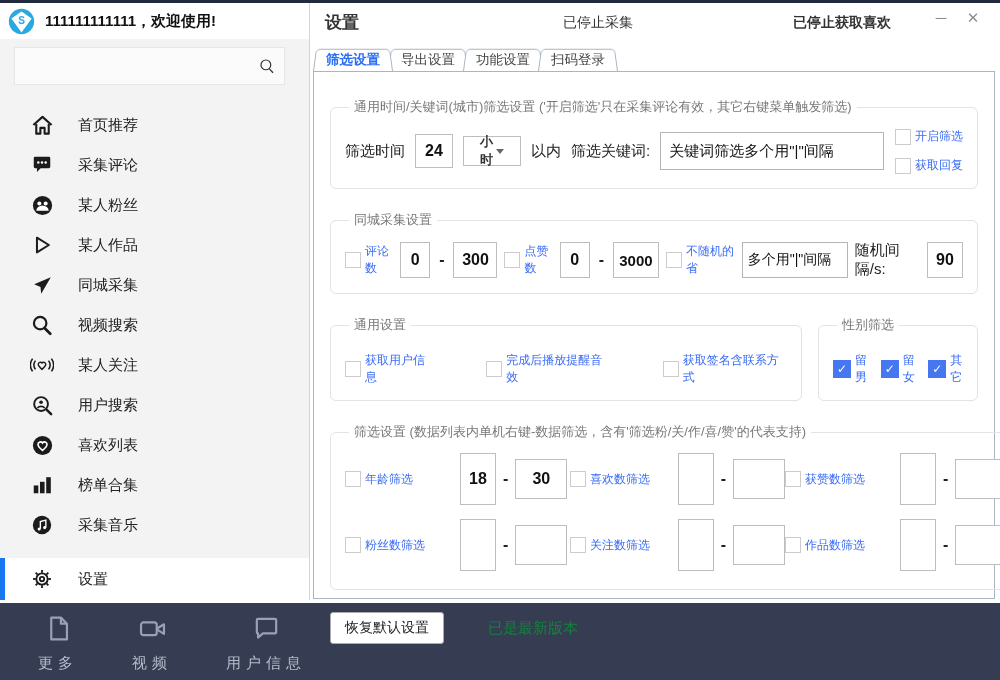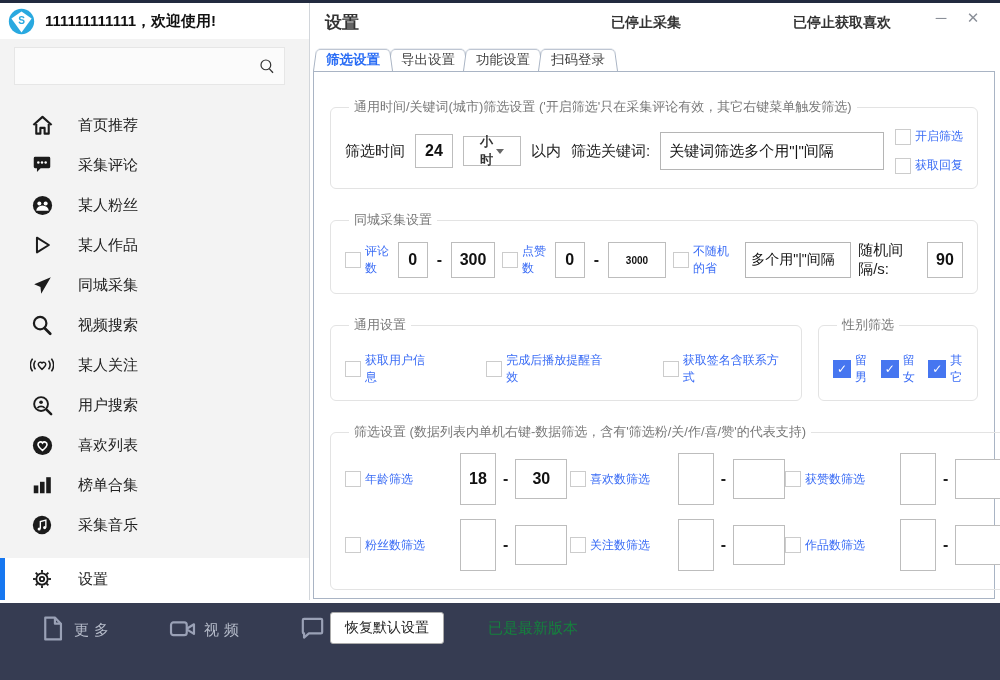--- a/index.html
+++ b/index.html
@@ -19,21 +19,21 @@
   .mitem .ic { width:24px; height:24px; display:flex; align-items:center; justify-content:center; }
   .mitem .lbl { font-size:15px; color:#222; }
   .settings-row { position:absolute; left:0; bottom:0; width:100%; height:42px; background:#fff; display:flex; align-items:center; gap:24px; padding-left:30px; cursor:pointer; }
   .settings-row::before { content:''; position:absolute; left:0; top:0; width:5px; height:100%; background:#1677f0; }
   .settings-row .lbl { font-size:15px; color:#222; }
 
   
   .main { position:absolute; left:311px; top:0; width:689px; height:597px; background:#fff; }
   .main-header { position:relative; height:44px; }
   .mtitle { position:absolute; left:14px; top:8px; font-size:17px; font-weight:bold; color:#333; }
-  .status1 { position:absolute; left:252px; top:11px; font-size:14px; font-weight:700; color:#333;margin-left:48px; }
+  .status1 { position:absolute; left:252px; top:11px; font-size:14px; font-weight:400; color:#333; }
   .status2 { position:absolute; left:482px; top:11px; font-size:14px; font-weight:600; color:#333; }
   .wbtn { position:absolute; top:6px; font-size:15px; color:#8a8f98; cursor:pointer; width:22px; text-align:center; }
   .wbtn.min { right:48px; }
   .wbtn.close { right:16px; }
 
   .tabbar { display:flex; margin-left:2px; height:24px; position:relative; z-index:2; }
   .tab { position:relative; padding:4px 13px 0; font-size:13.5px; color:#444; margin-right:-5px; cursor:pointer; }
   .tab::before { content:''; position:absolute; inset:0; border:1px solid #a9b4c4; border-bottom:none; border-radius:5px 5px 0 0; transform:perspective(8px) rotateX(1.6deg); transform-origin:bottom; background:#fff; z-index:-1; }
   .tab.active { color:#2a6df5; font-weight:bold; z-index:3; }
 
@@ -77,21 +77,21 @@
   .fgroup .cbitem { width:110px; }
   .fs5 input.min { width:36px; height:52px; }
   .fs5 input.max { width:52px; height:40px; }
 
   .panel-footer { display:flex; align-items:center; gap:44px; margin-top:2px; }
   .reset-btn { padding:6px 14px; border:1px solid #ababab; background:#fff; border-radius:3px; font-size:14px; color:#222; font-family:inherit; cursor:pointer; }
   .version { color:#15803d; font-size:15px; cursor:pointer; }
 
   
   .bottombar { position:absolute; left:0; bottom:0; width:100%; height:77px; background:#363c52; display:flex; align-items:flex-start; gap:54px; padding:11px 0 0 38px; }
-  .bitem { display:flex; align-items:center; gap:7px; color:#9aa1b6; cursor:pointer; }
+  .bitem { display:flex; flex-direction:column; align-items:center; gap:7px; color:#9aa1b6; cursor:pointer; }
   .bitem .lbl { color:#b6bcca; font-size:15px; letter-spacing:5px; }
 </style>
 </head>
 <body>
 
 <div class="window">
 
   <aside class="sidebar">
     <div class="topbar">
       <span style="display:flex">
@@ -299,21 +299,21 @@
             </span>
           <input class="box" style="width: 30px; height: 36px;" type="text" value="0">
           <span class="dash">-</span>
           <input class="box" style="width: 44px; height: 36px;" type="text" value="300">
           <span class="cbitem">
               <span class="cb"></span>
               <span class="cl">点赞数</span>
             </span>
           <input class="box" style="width: 30px; height: 36px;" type="text" value="0">
           <span class="dash">-</span>
-          <input class="box" style="width: 58px; height: 36px; font-size: 10px;" type="text" value="3000">
+          <input class="box" style="width: 46px; height: 36px; font-size: 15px;" type="text" value="3000">
           <span class="cbitem">
               <span class="cb"></span>
               <span class="cl">不随机的省</span>
             </span>
           <input class="txt" style="width: 106px; height: 36px; font-size: 14px; padding: 0px 5px;" type="text" value="多个用&quot;|&quot;间隔">
           <span class="dk">随机间隔/s:</span>
           <input class="box" style="width: 36px; height: 36px;" type="text" value="90">
         </div>
       </fieldset>
 

